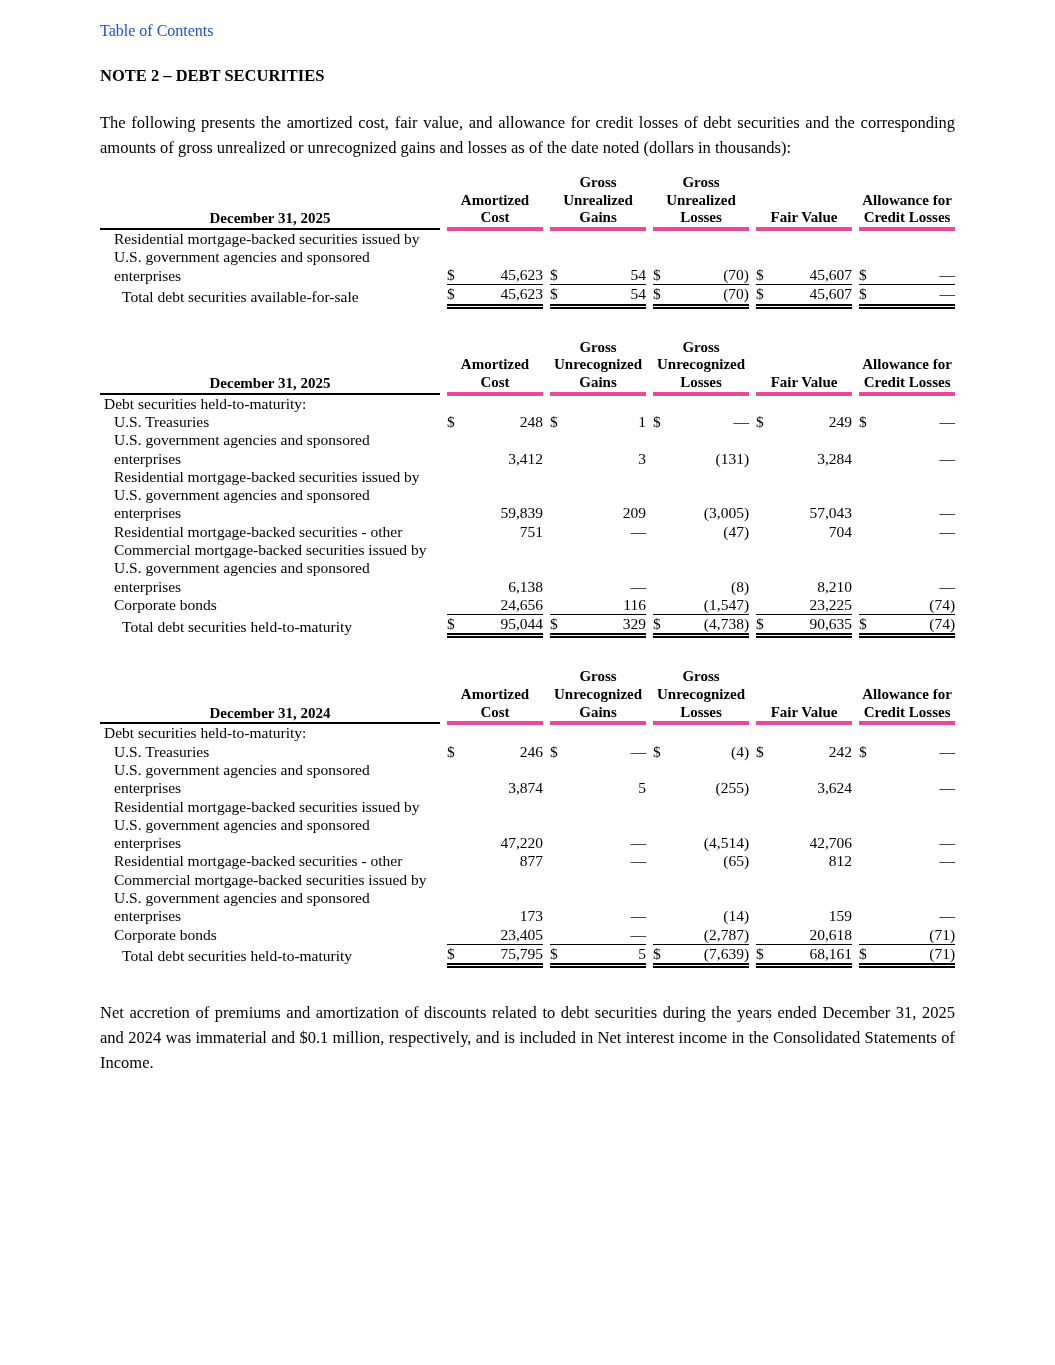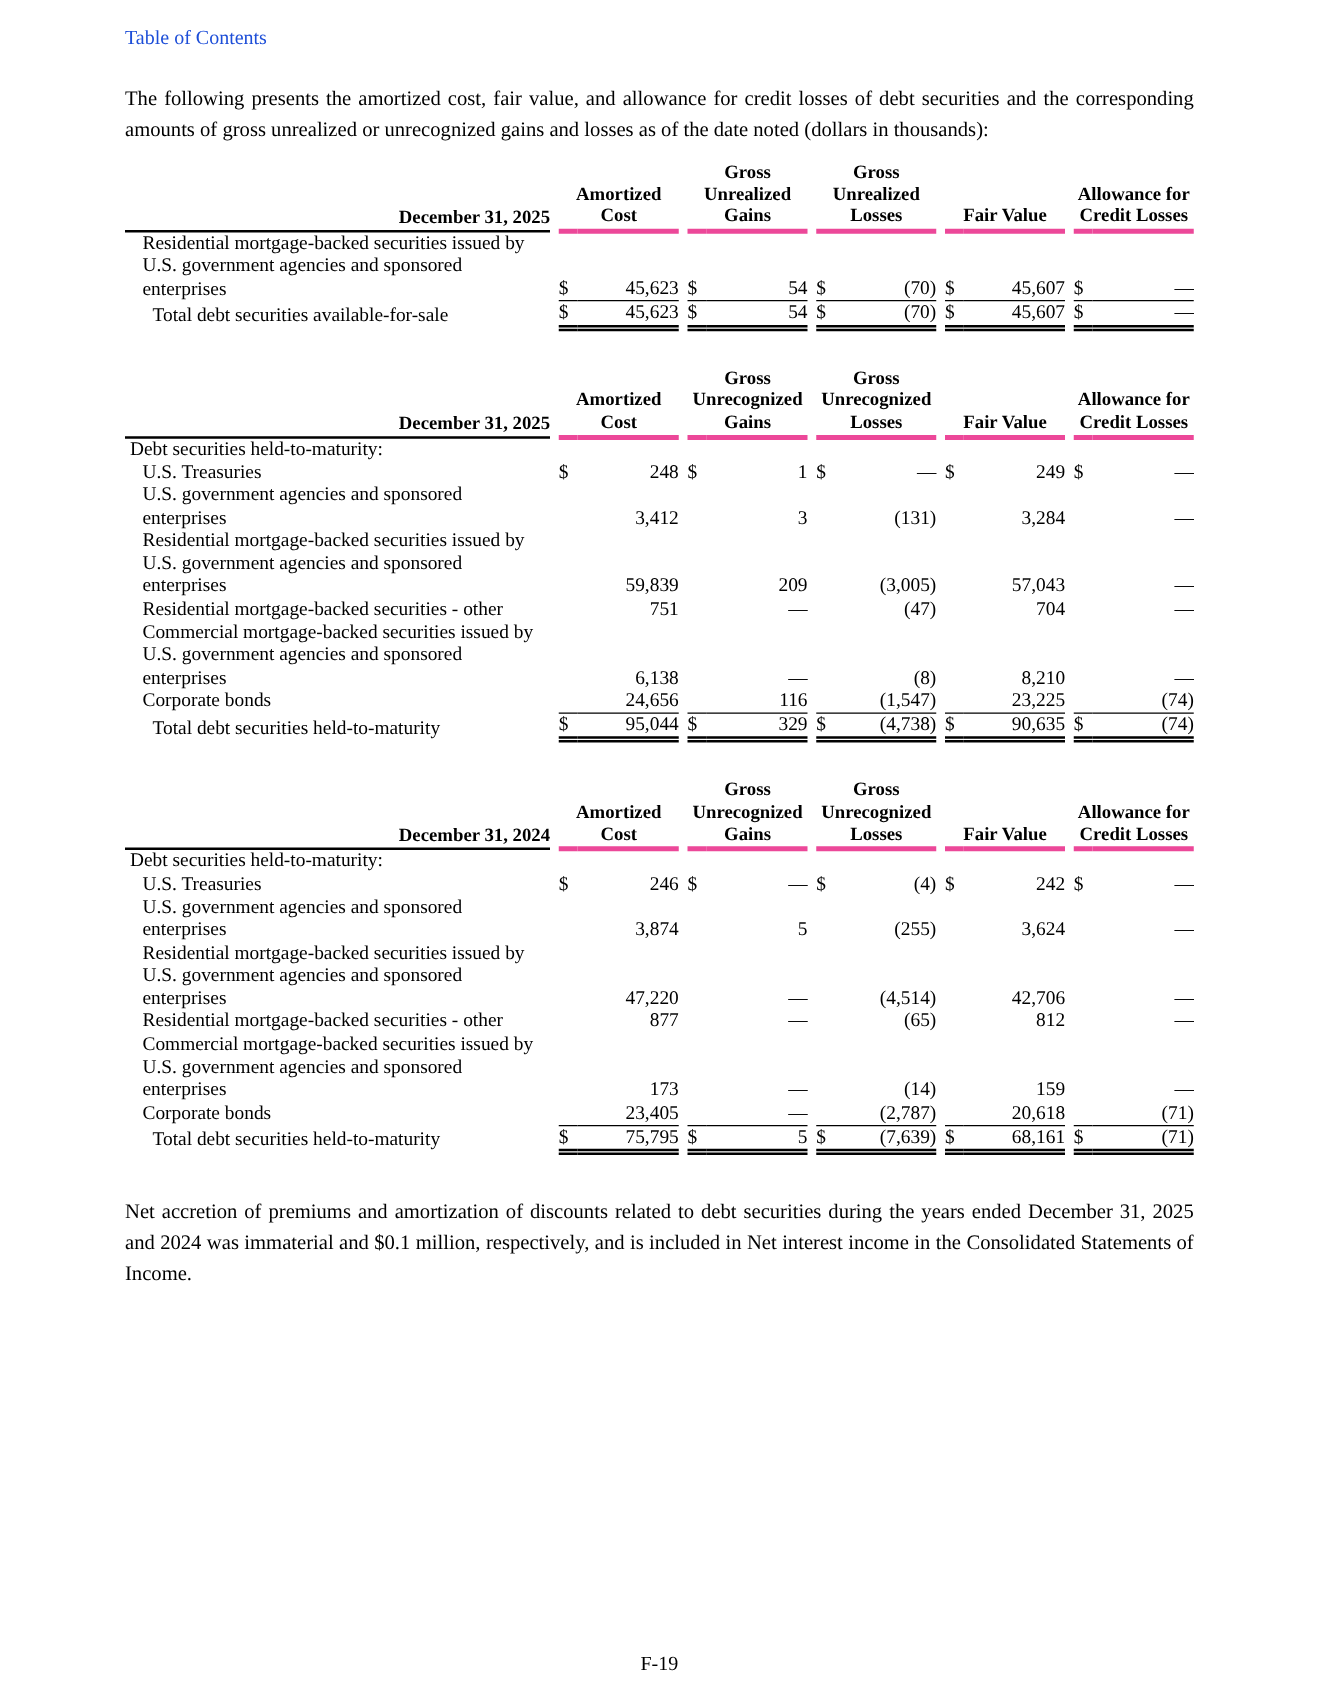--- a/index.html
+++ b/index.html
@@ -46,21 +46,21 @@
   table.fin col.c-label { width: 340px; }
   table.fin col.c-sp    { width: 7px;  }
   table.fin col.c-cur   { width: 15px; }
   table.fin col.c-amt   { width: 81px; }
   table.fin th, table.fin td {
     padding: 0;
     vertical-align: bottom;
     line-height: 1.18;
   }
   .lbl-hdr {
-    text-align: right;
+    text-align: center;
     font-weight: bold;
     font-size: 15px;
     border-bottom: 2px solid #000;
     padding-bottom: 3px;
   }
   .col-hdr {
     text-align: center;
     font-weight: bold;
     font-size: 15px;
     border-bottom: 4px solid #ec4899;
@@ -79,20 +79,21 @@
     margin-top: auto;
     text-align: center;
     font-size: 16px;
   }
 </style>
 </head>
 <body>
 
 <div class="page">
   <a class="breadcrumb" href="#">Table of Contents</a>
+  <h1 class="note-title">NOTE 2 – DEBT SECURITIES</h1>
   <p class="para">The following presents the amortized cost, fair value, and allowance for credit losses of debt securities and the corresponding amounts of gross unrealized or unrecognized gains and losses as of the date noted (dollars in thousands):</p>
   <div id="tables">
       <table class="fin">
         <colgroup>
           <col class="c-label">
           <col class="c-sp">
           <col class="c-cur">
           <col class="c-amt">
           <col class="c-sp">
           <col class="c-cur">
@@ -512,14 +513,13 @@
             <td class="cur rule-double">$</td>
             <td class="amt rule-double">68,161</td>
             <td class="sp"></td>
             <td class="cur rule-double">$</td>
             <td class="amt rule-double">(71)</td>
           </tr>
         </tbody>
       </table>
     </div>
   <p class="para closing">Net accretion of premiums and amortization of discounts related to debt securities during the years ended December 31, 2025 and 2024 was immaterial and $0.1 million, respectively, and is included in Net interest income in the Consolidated Statements of Income.</p>
-  <div class="footer">F-19</div>
 </div>
 
 </body></html>

